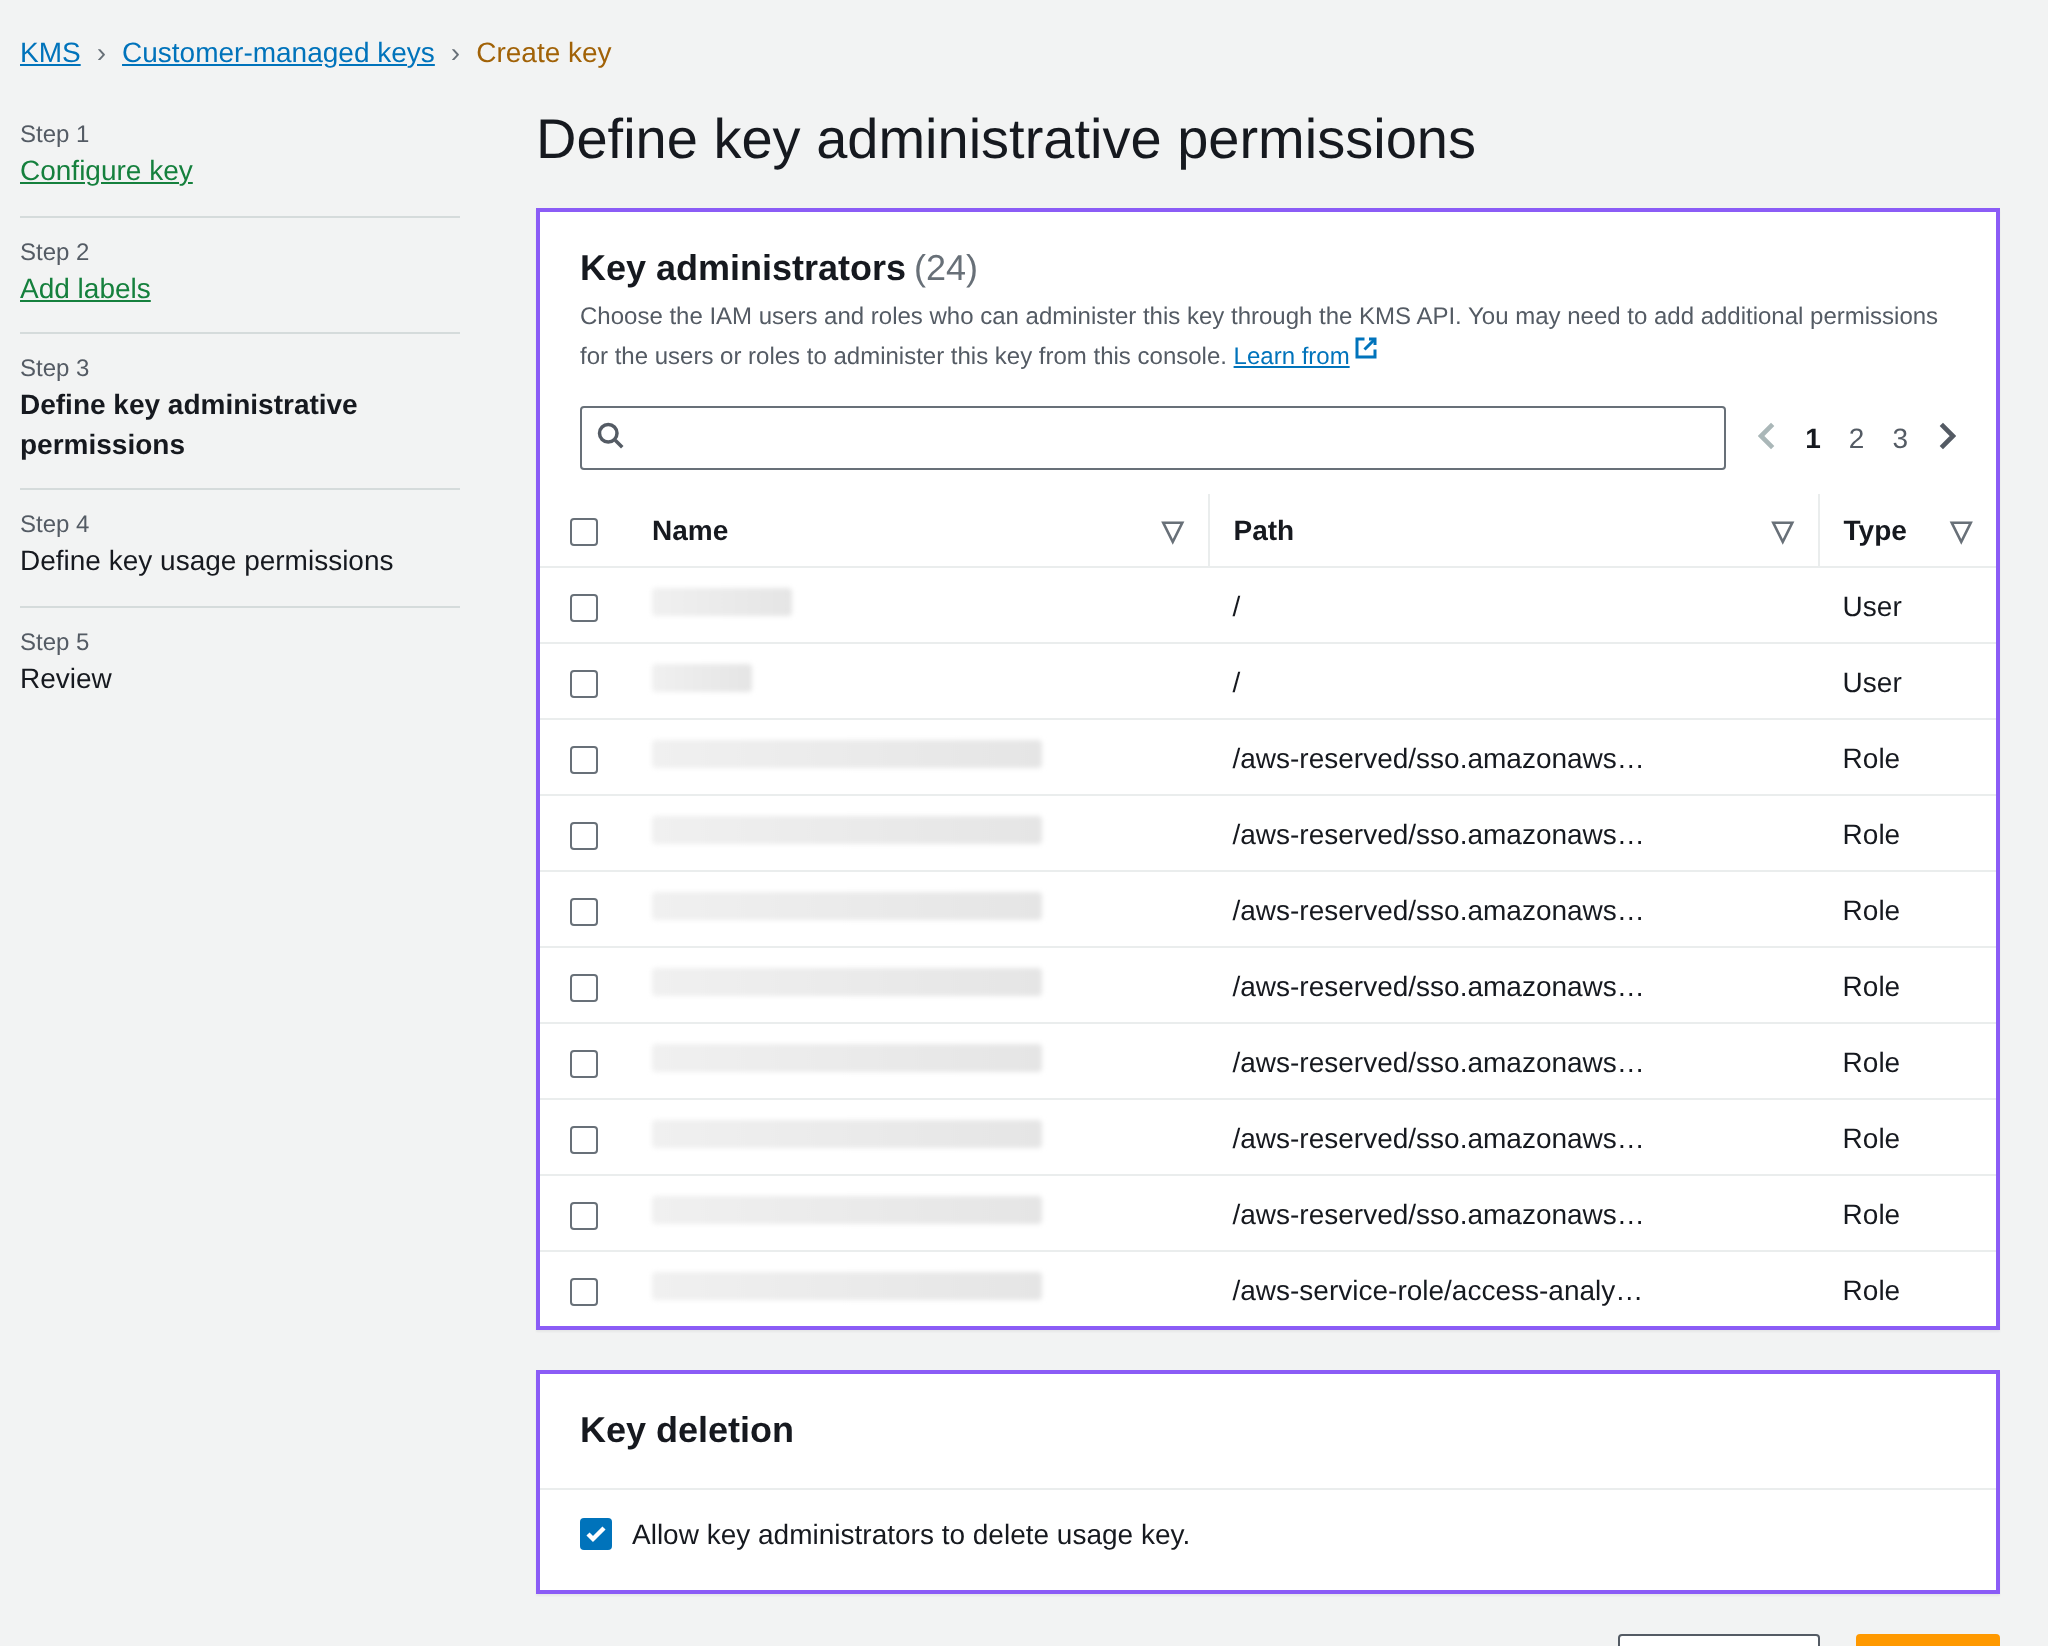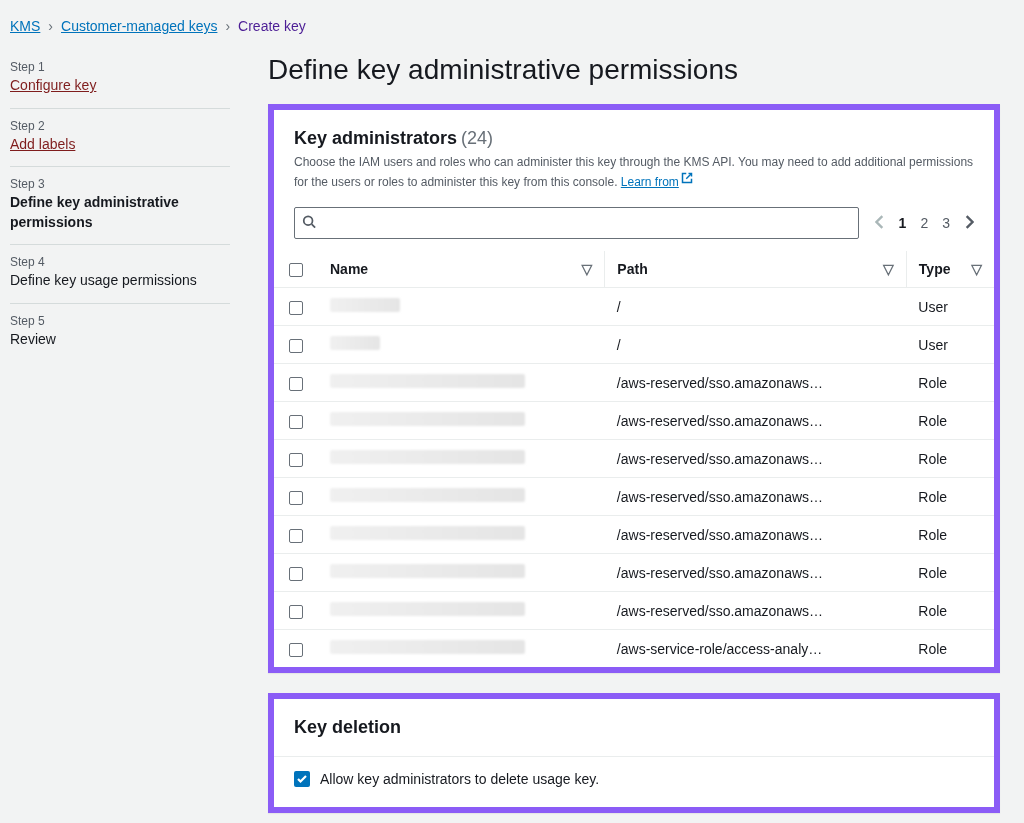--- a/index.html
+++ b/index.html
@@ -13,35 +13,35 @@
     padding: 18px 24px 30px 10px;
   }
   .breadcrumb {
     font-size: 14px;
     margin-bottom: 14px;
     display: flex;
     align-items: flex-end;
     gap: 8px;
   }
   .breadcrumb a { color: #0073bb; text-decoration: underline; }
-  .breadcrumb .current { color: #4c1d95; }
+  .breadcrumb .current { color: #a16207; }
   .breadcrumb .sep { color: #687078; }
   .layout { display: flex; gap: 38px; align-items: flex-start; }
   .sidebar { width: 220px; flex-shrink: 0; padding-top: 2px; }
   .step { padding: 10px 0 12px; border-bottom: 1px solid #d5dbdb; }
   .step:last-child { border-bottom: none; }
   .step .num { font-size: 12px; color: #545b64; margin-bottom: 2px; }
   .step .label { font-size: 14px; color: #16191f; line-height: 1.4; }
-  .step .label.link { color: #7f1d1d; text-decoration: underline; cursor: pointer; }
+  .step .label.link { color: #15803d; text-decoration: underline; cursor: pointer; }
   .step.active .label { font-weight: 700; }
   .main { flex: 1; min-width: 0; }
   h1 { font-size: 28px; font-weight: 400; color: #16191f; margin: 6px 0 18px; }
   .panel {
     background: #fff;
-    border: 6px solid #8b5cf6;
+    border: 2px solid #8b5cf6;
     box-shadow: 0 1px 1px rgba(0,0,0,0.05);
     margin-bottom: 20px;
   }
   .panel-header { padding: 18px 20px 10px; }
   .panel-title { font-size: 18px; font-weight: 700; display: inline; }
   .panel-count { font-size: 18px; color: #687078; font-weight: 400; }
   .panel-desc { font-size: 12px; color: #545b64; line-height: 1.5; margin-top: 4px; }
   .panel-desc a { color: #0073bb; text-decoration: underline; }
   .ext-icon { display: inline-block; vertical-align: text-bottom; margin-left: 2px; }
   .search-row { padding: 6px 20px 12px; display: flex; align-items: center; gap: 16px; }

